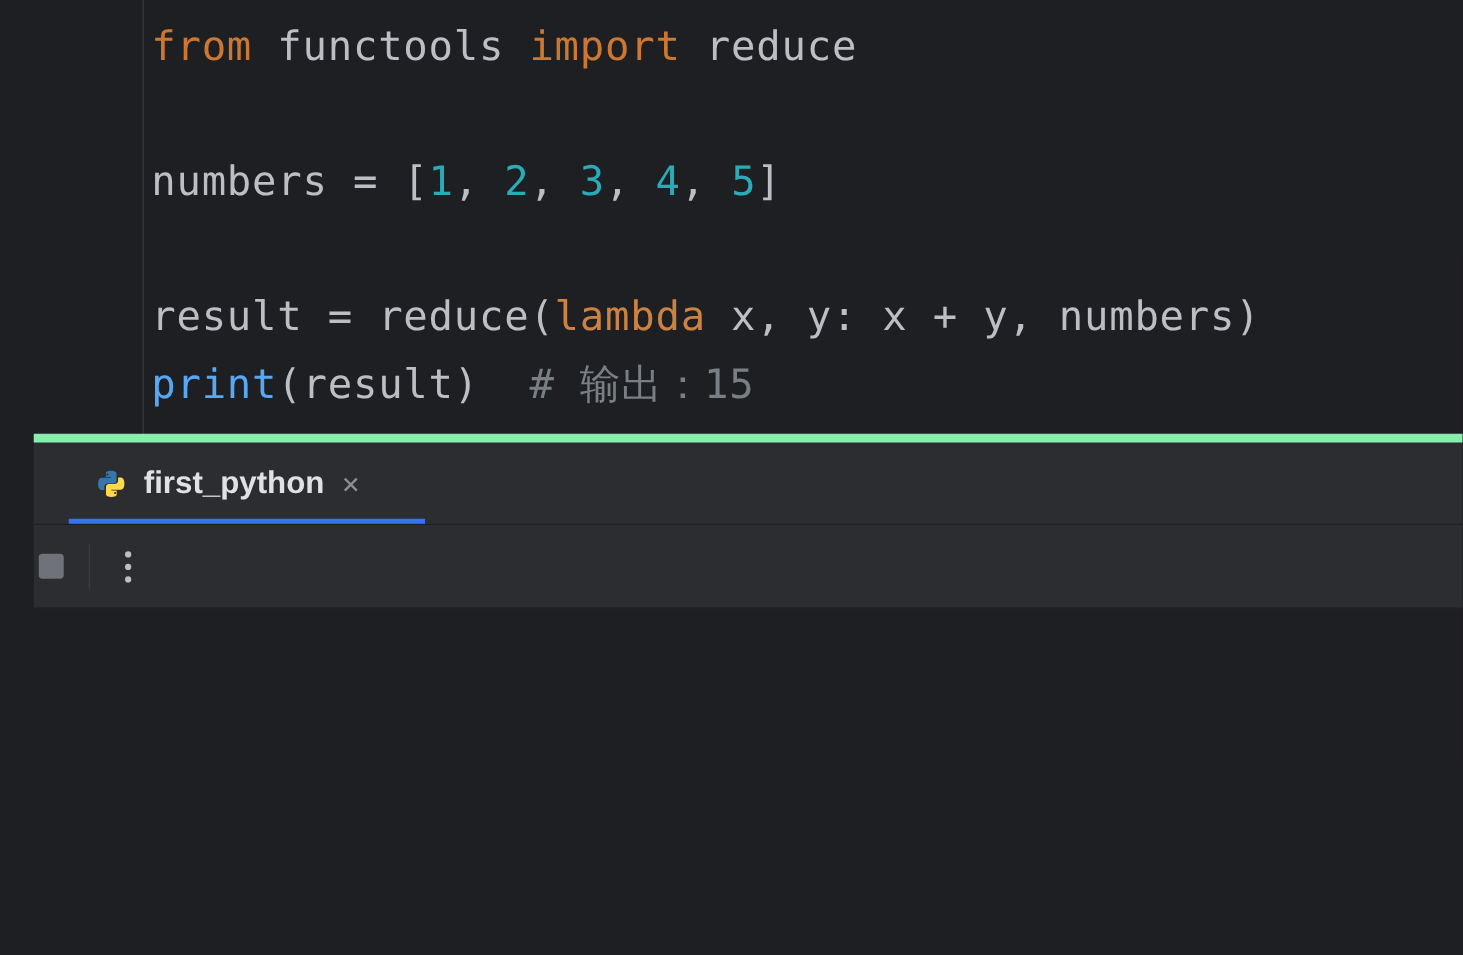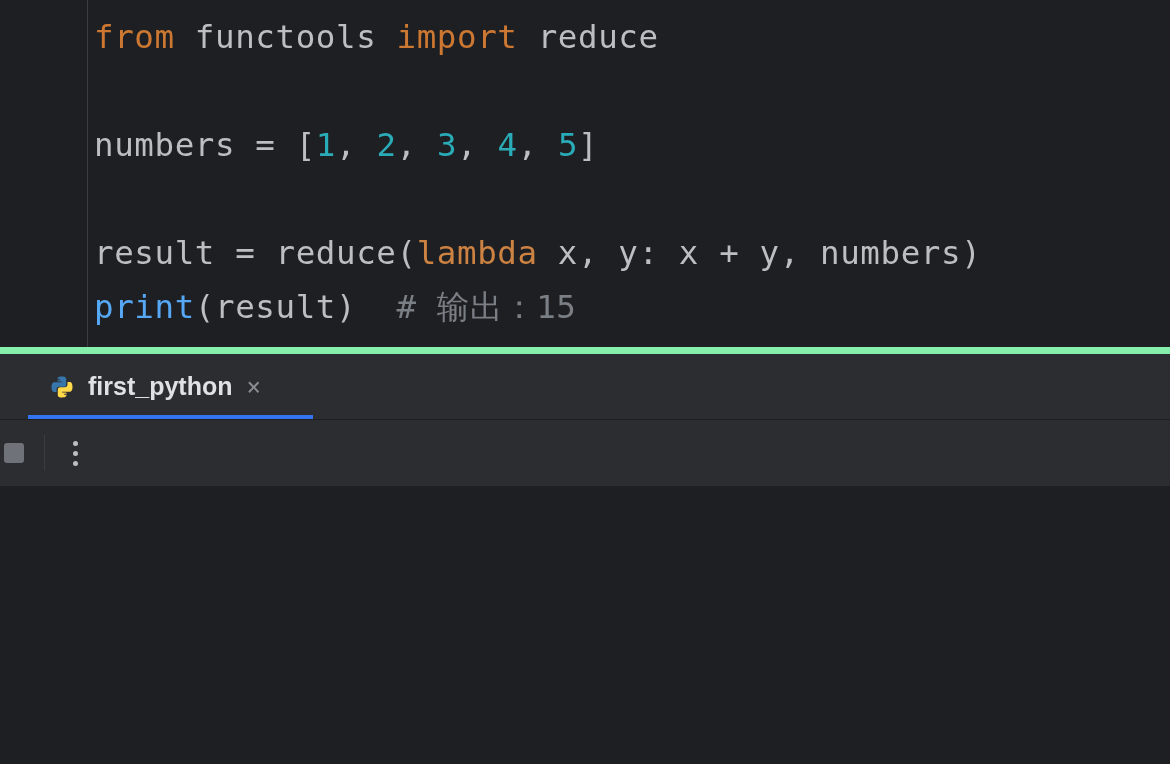--- a/index.html
+++ b/index.html
@@ -132,20 +132,21 @@
     white-space: pre;
     letter-spacing: 0.4px;
     overflow: hidden;
   }
 
   .page {
     width: 1046px;
     height: 764px;
     display: flex;
     flex-direction: column;
+    margin-left: 27px;
   }
 </style>
 </head>
 <body>
 
 <div class="page">
 
   <div class="editor">
     <div class="gutter-border"></div>
     <div class="code"><span class="kw-orange">from</span> <span class="ident">functools</span> <span class="kw-orange">import</span> <span class="ident">reduce</span>

